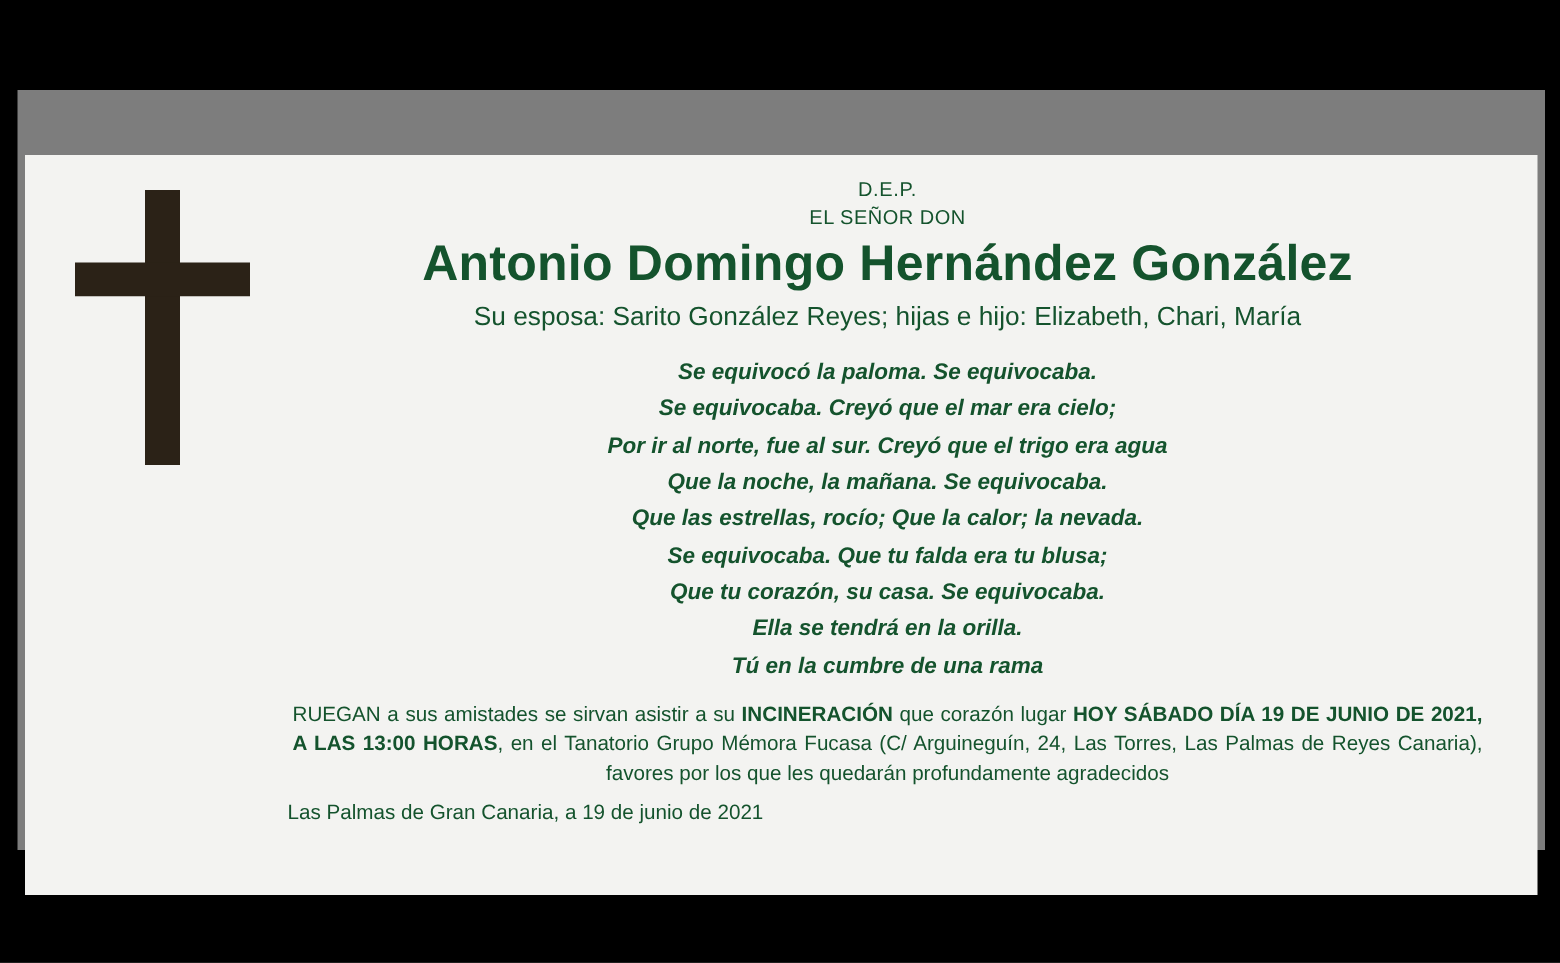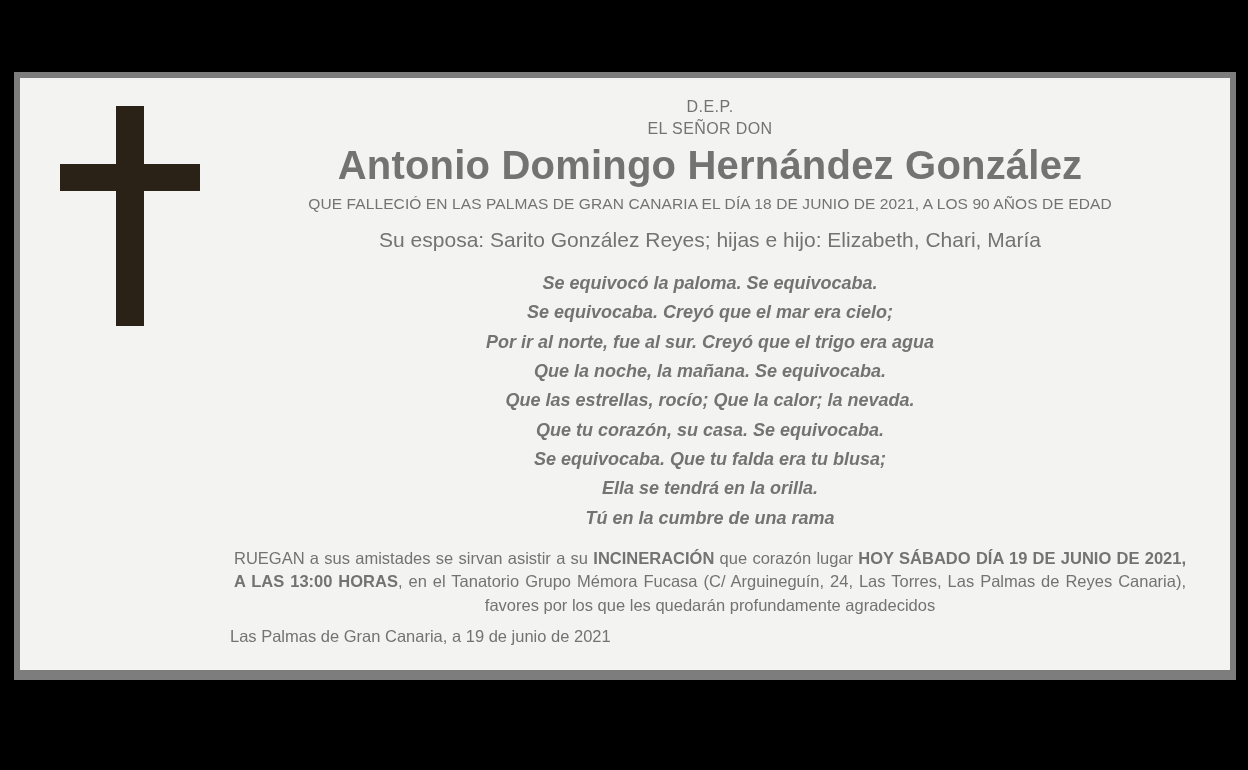--- a/index.html
+++ b/index.html
@@ -30,21 +30,22 @@
     box-sizing: border-box;
     padding: 6px 6px 10px 6px;
   }
   .notice {
     position: relative;
     width: 100%;
     height: 100%;
     background: #f3f3f1;
     box-sizing: border-box;
     padding: 18px 30px 14px 30px;
-    color: #737373;
+    color: #14532d;
+    margin-top: 46px;
   }
   
   .cross {
     position: absolute;
     left: 40px;
     top: 28px;
     width: 140px;
     height: 220px;
   }
   .cross .vbar {
@@ -133,34 +134,33 @@
 
       <div class="cross">
         <div class="vbar"></div>
         <div class="hbar"></div>
       </div>
 
       <div class="body-col">
         <div class="dep">D.E.P.</div>
         <div class="senor">EL SEÑOR DON</div>
         <div class="name">Antonio Domingo Hernández González</div>
-        <div class="died">QUE FALLECIÓ EN LAS PALMAS DE GRAN CANARIA EL DÍA 18 DE JUNIO DE 2021, A LOS 90 AÑOS DE EDAD</div>
 
         <div class="family">
           <div>Su esposa: Sarito González Reyes; hijas e hijo: Elizabeth, Chari, María</div>
         </div>
 
         <div class="poem">
           <div>Se equivocó la paloma. Se equivocaba.</div>
           <div>Se equivocaba. Creyó que el mar era cielo;</div>
           <div>Por ir al norte, fue al sur. Creyó que el trigo era agua</div>
           <div>Que la noche, la mañana. Se equivocaba.</div>
           <div>Que las estrellas, rocío; Que la calor; la nevada.</div>
+          <div>Se equivocaba. Que tu falda era tu blusa;</div>
           <div>Que tu corazón, su casa. Se equivocaba.</div>
-          <div>Se equivocaba. Que tu falda era tu blusa;</div>
           <div>Ella se tendrá en la orilla.</div>
           <div>Tú en la cumbre de una rama</div>
         </div>
 
         <div class="request"><span>RUEGAN a sus amistades se sirvan asistir a su </span><b>INCINERACIÓN</b><span> que corazón lugar </span><b>HOY SÁBADO DÍA 19 DE JUNIO DE 2021, A LAS 13:00 HORAS</b><span>, en el Tanatorio Grupo Mémora Fucasa (C/ Arguineguín, 24, Las Torres, Las Palmas de Reyes Canaria), favores por los que les quedarán profundamente agradecidos</span></div>
 
         <div class="place-date">Las Palmas de Gran Canaria, a 19 de junio de 2021</div>
       </div>
 
     </div>

